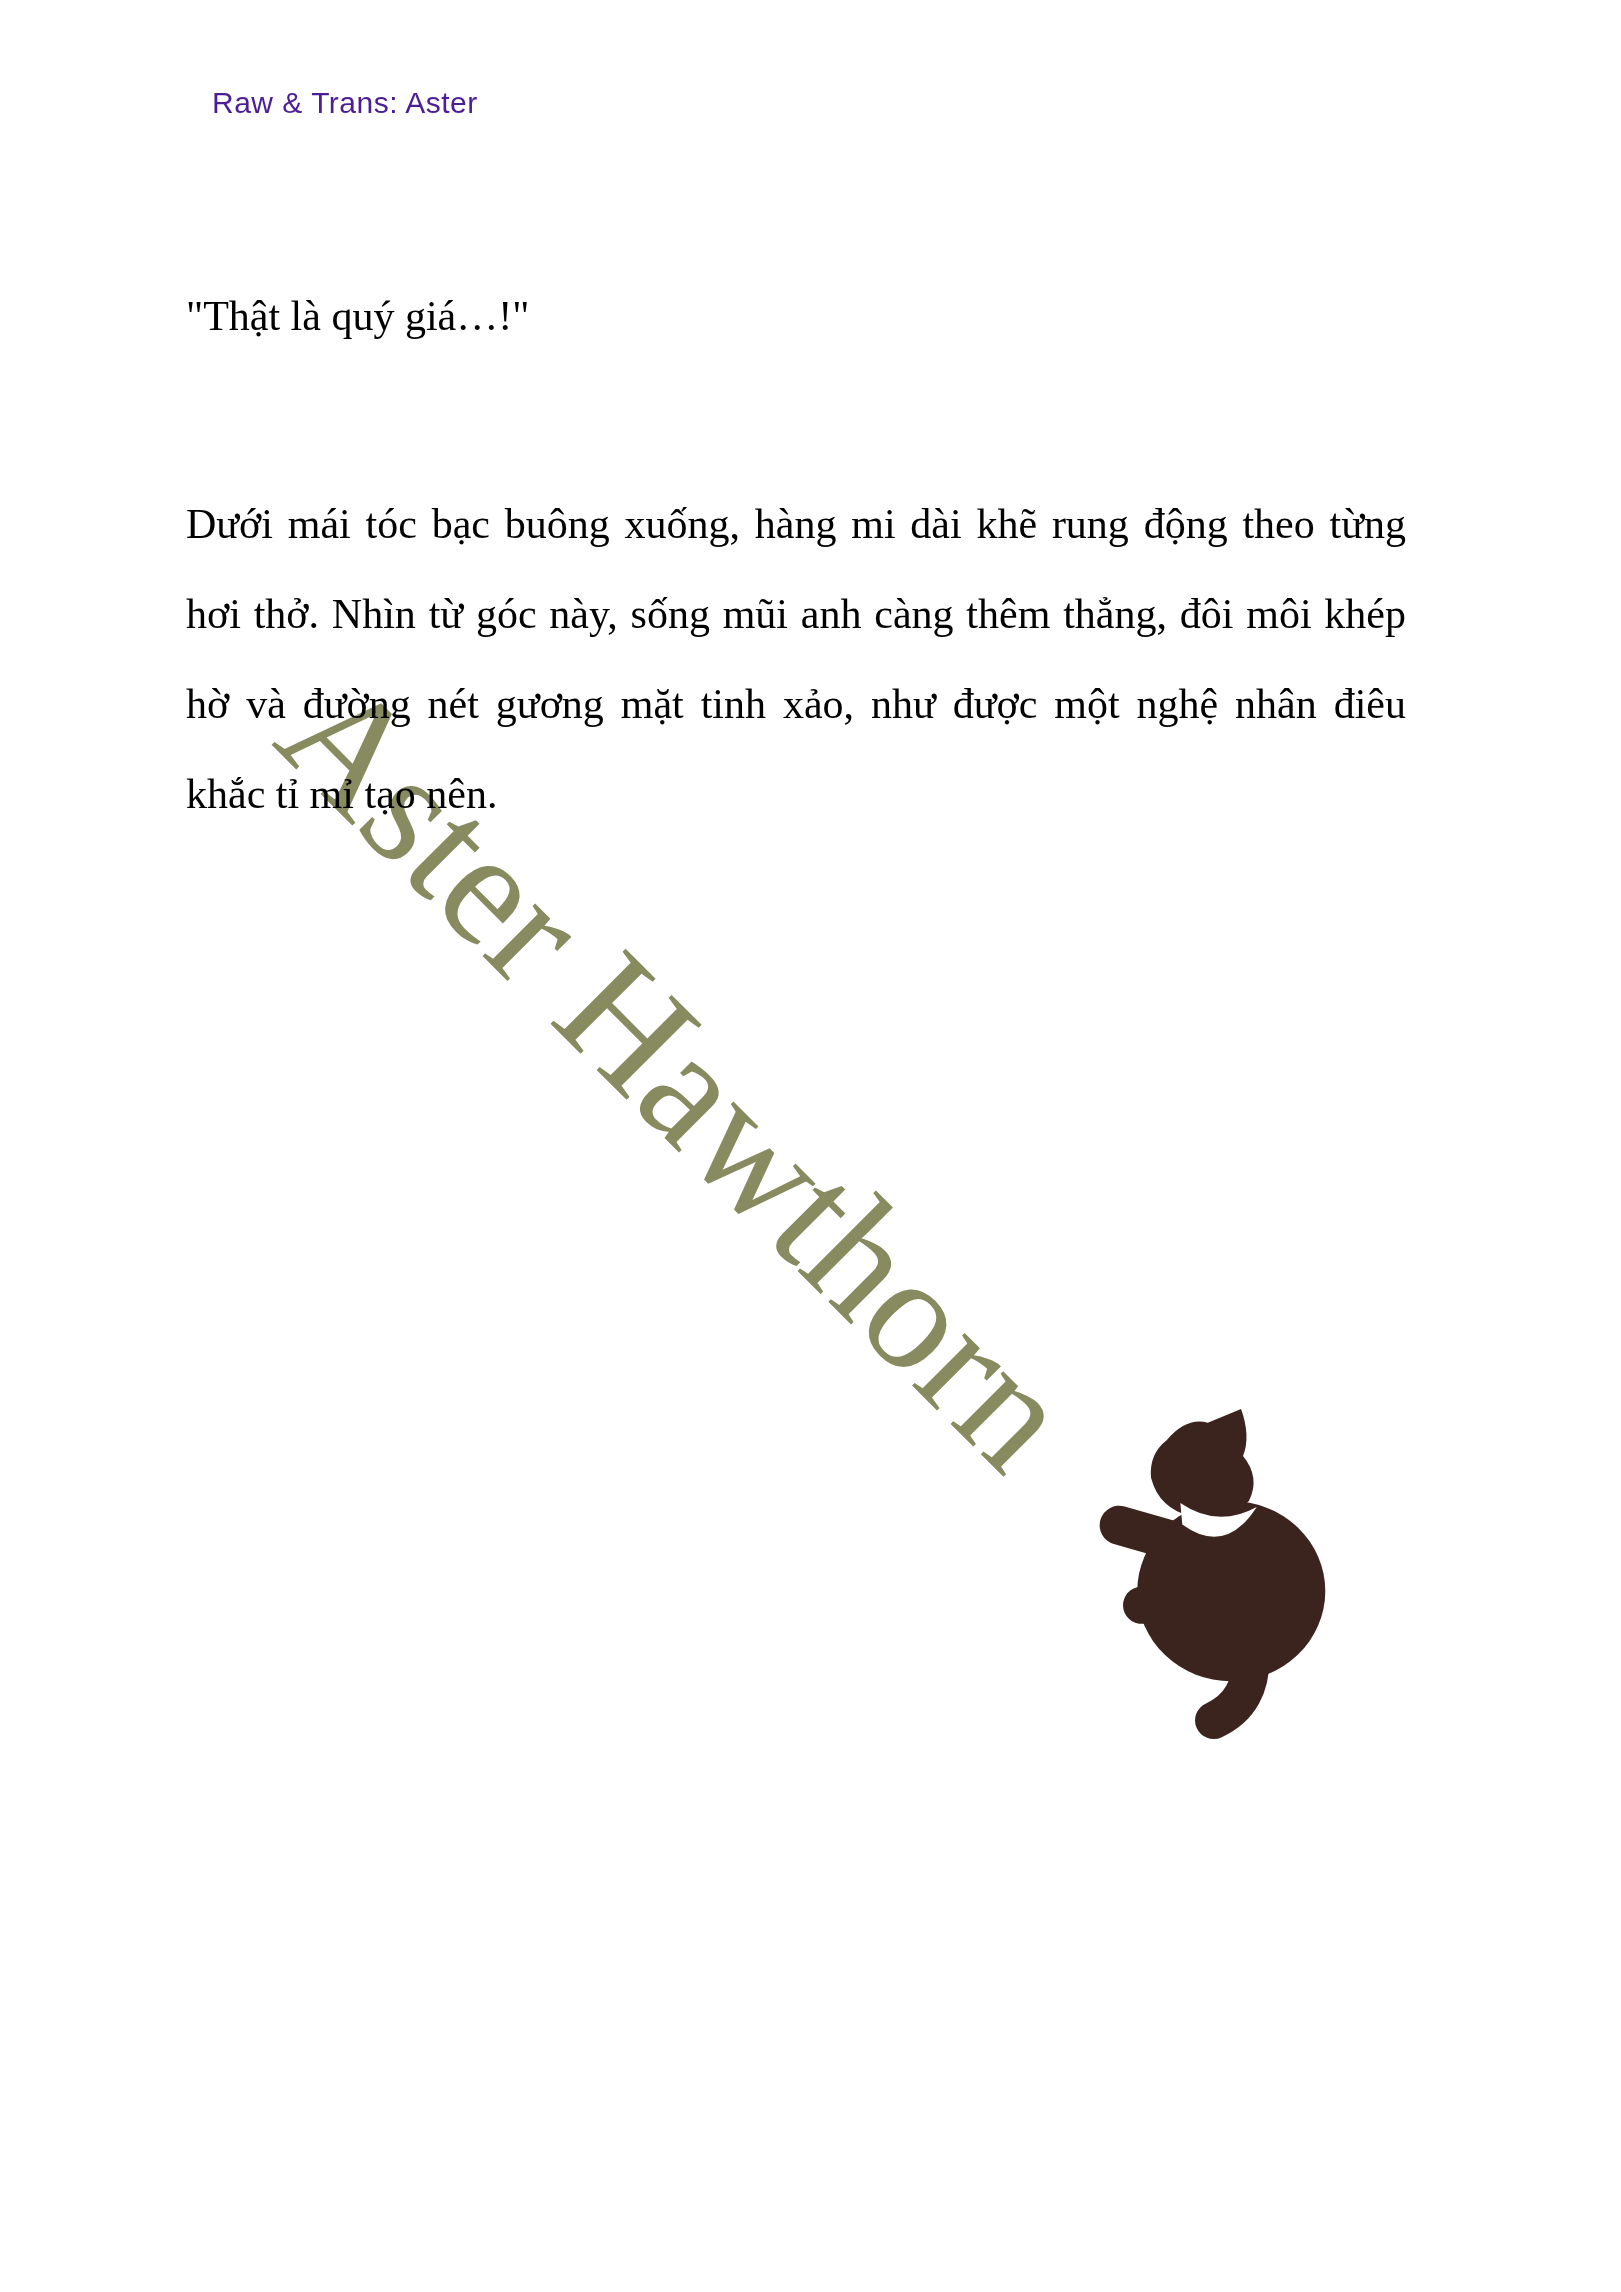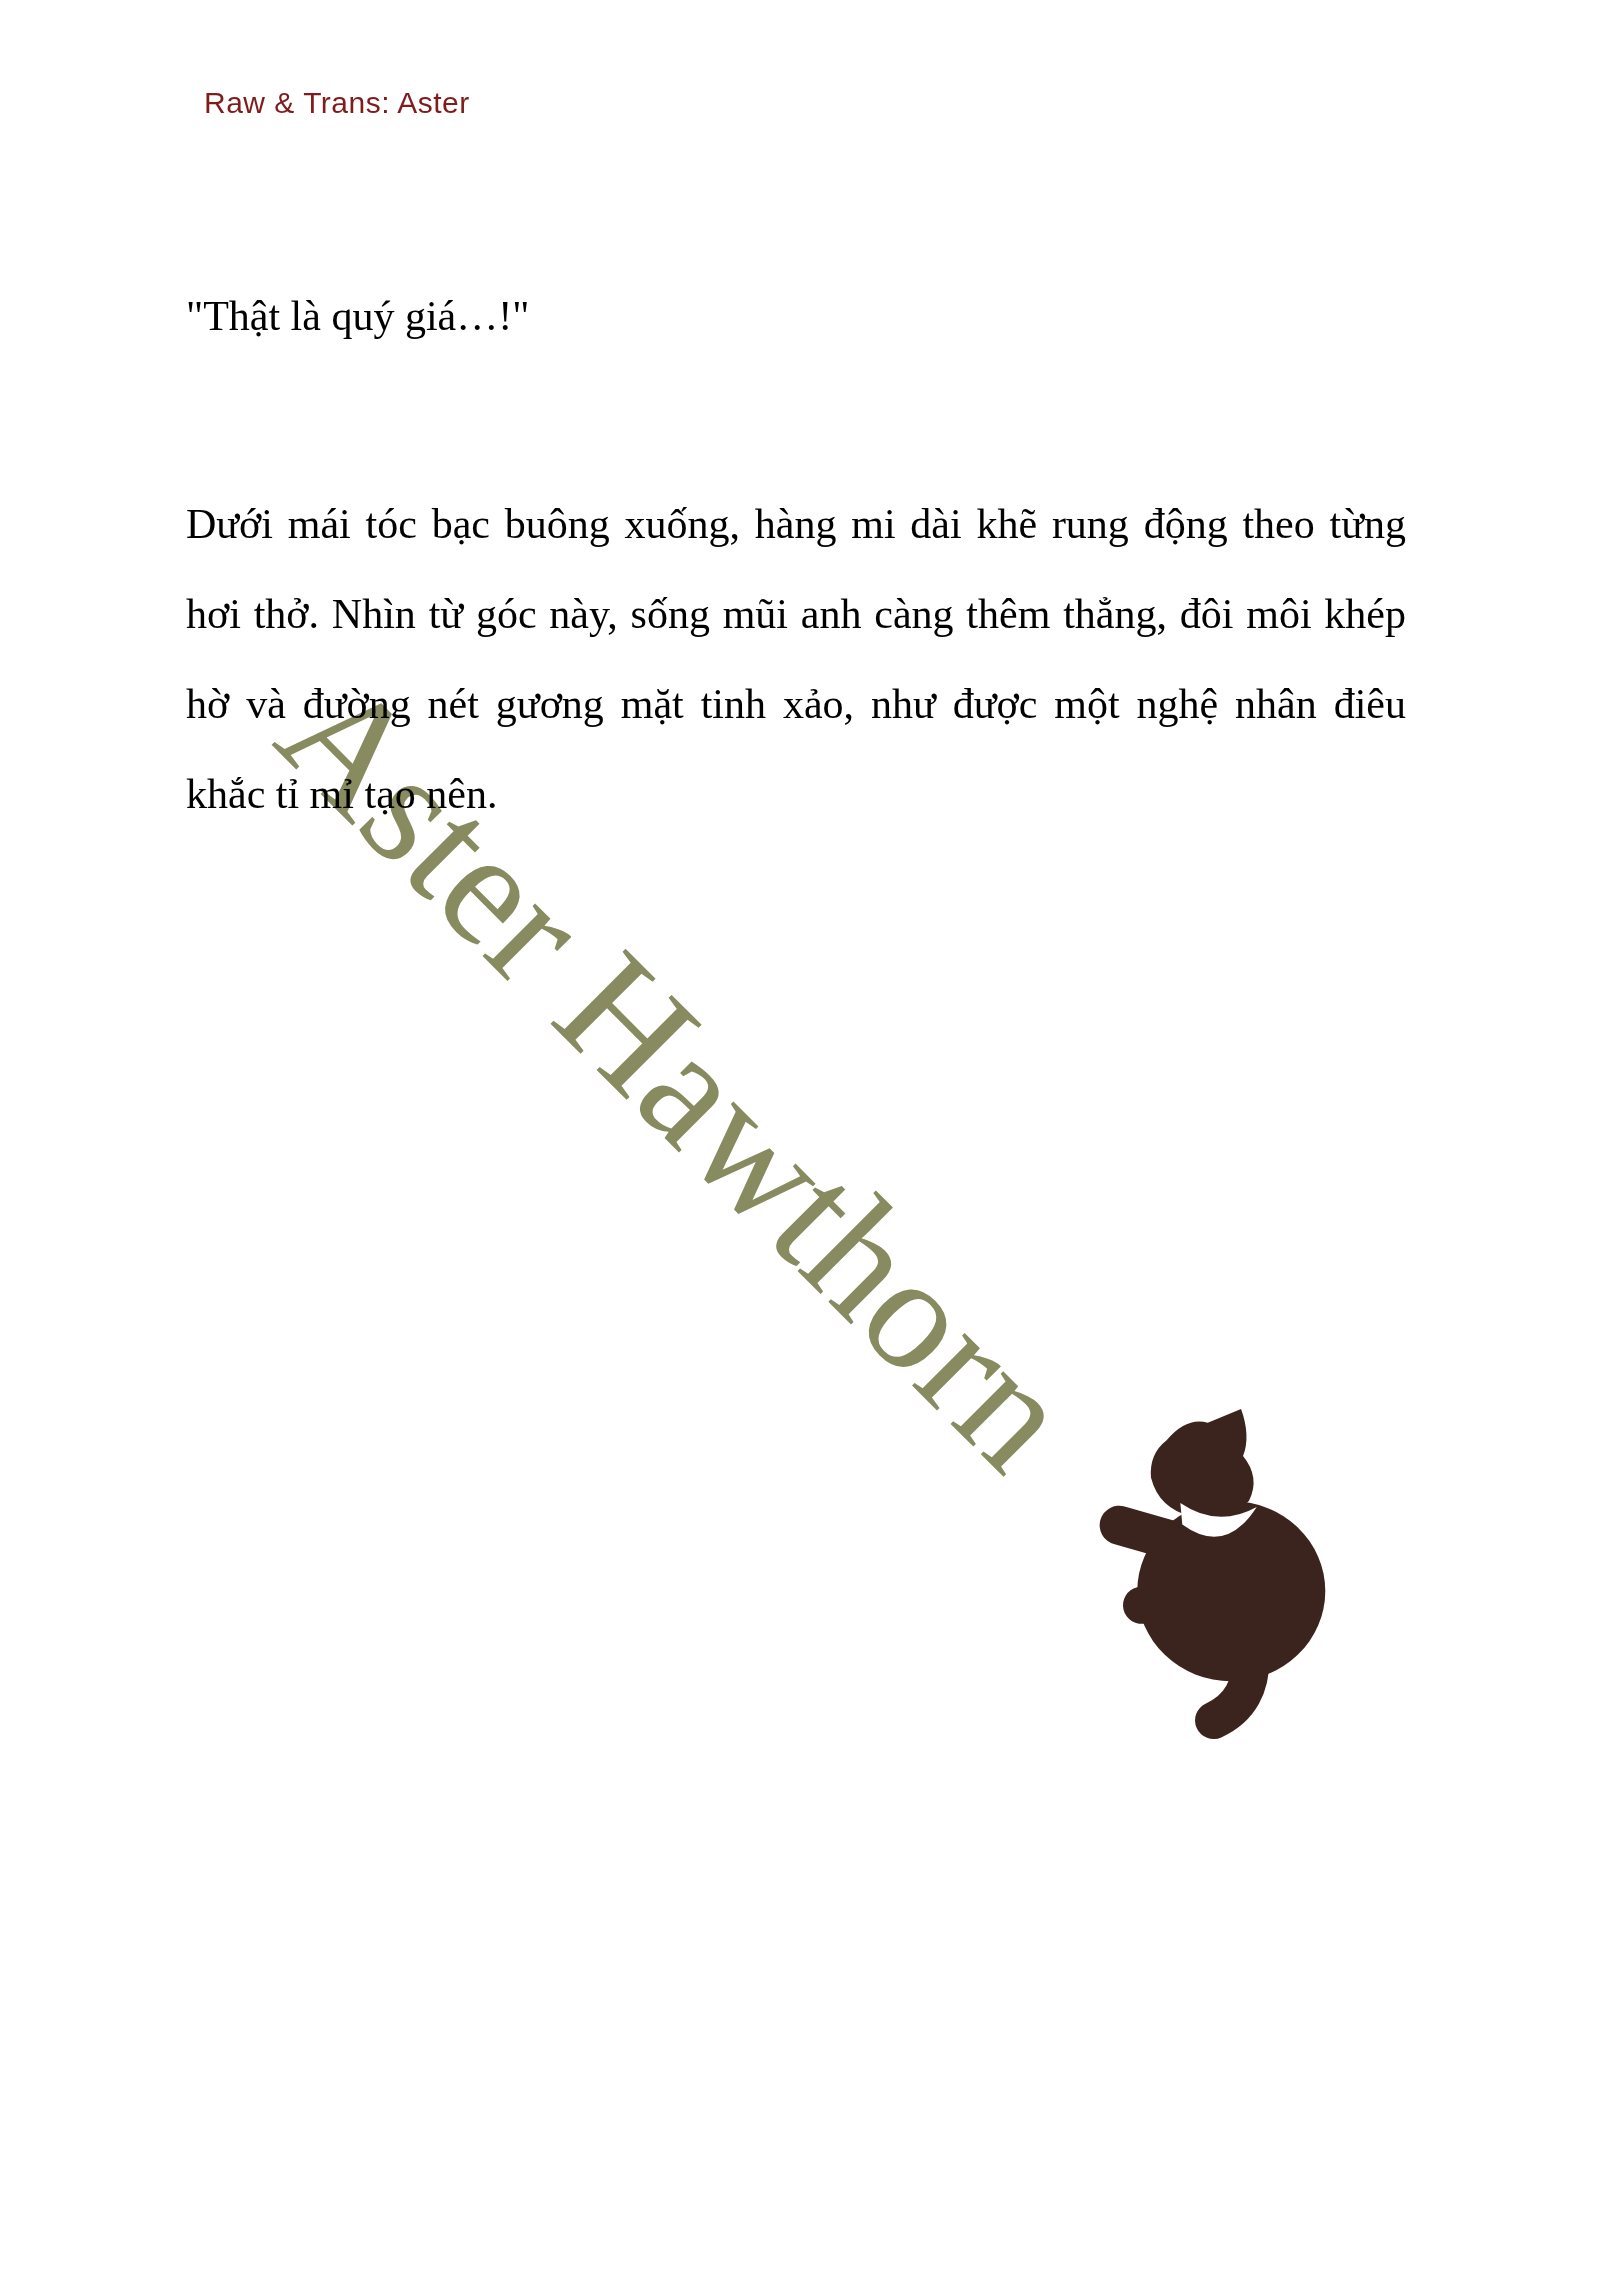--- a/index.html
+++ b/index.html
@@ -10,25 +10,25 @@
   .page {
     position: relative;
     width: 1621px;
     height: 2293px;
     background: #ffffff;
     overflow: hidden;
     font-family: "Liberation Serif", serif;
   }
   .credit {
     position: absolute;
-    left: 204px;
+    left: 212px;
     top: 86px;
     font-family: "Liberation Sans", sans-serif;
     font-size: 30px;
-    color: #7f1d1d;
+    color: #4c1d95;
     letter-spacing: 0.5px;
     z-index: 3;
   }
   .watermark {
     position: absolute;
     left: 676px;
     top: 1073px;
     transform: translate(-50%, -50%) rotate(45deg);
     transform-origin: center center;
     font-family: "Liberation Serif", serif;

